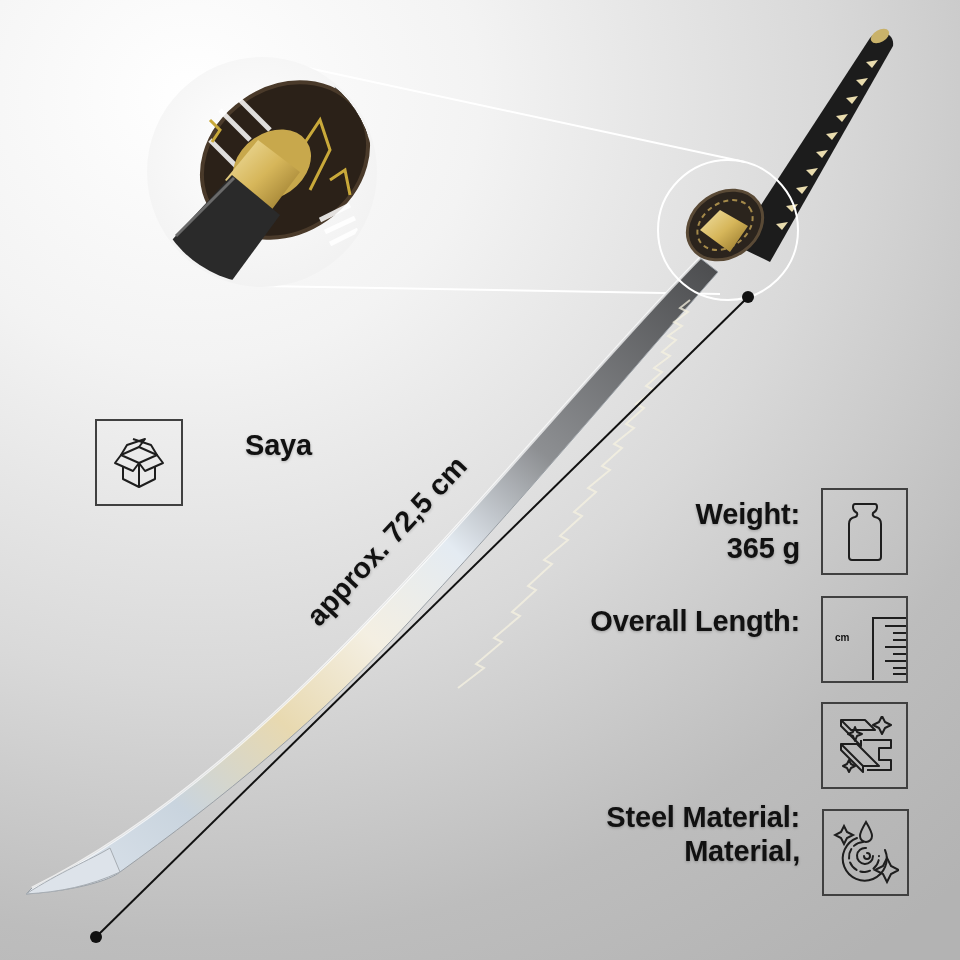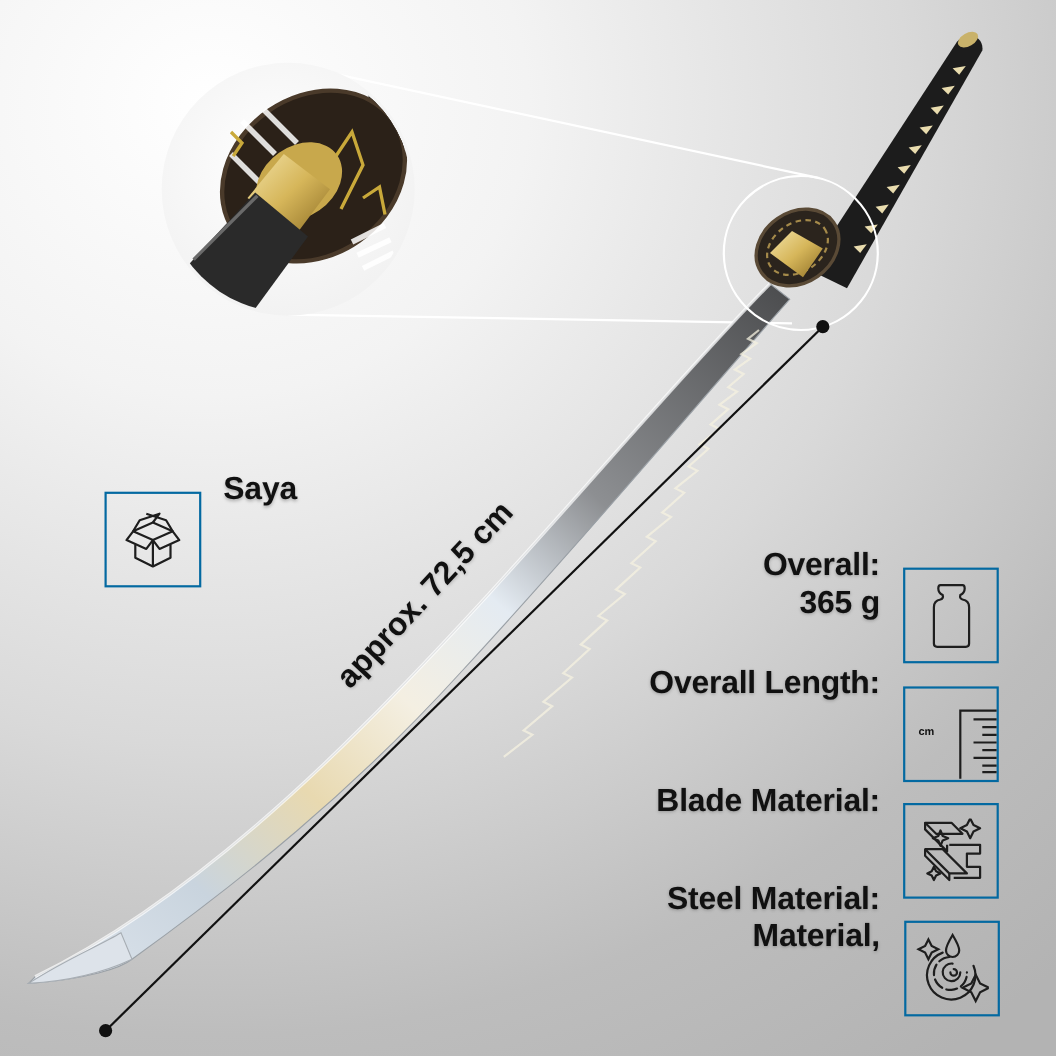--- a/index.html
+++ b/index.html
@@ -4,29 +4,29 @@
 <style>
   html, body { margin: 0; padding: 0; }
   body {
     width: 960px; height: 960px; overflow: hidden; position: relative;
     background: radial-gradient(ellipse 120% 110% at 20% 10%, #ffffff 0%, #f3f3f3 25%, #d9d9d9 55%, #bdbdbd 80%, #b3b3b3 100%);
     font-family: "Liberation Sans", "DejaVu Sans", sans-serif;
     color: #111;
   }
   .layer { position: absolute; left: 0; top: 0; width: 960px; height: 960px; }
   .icon-box {
-    position: absolute; border: 2px solid #0369a1; box-sizing: border-box;
-    display: flex; align-items: center; justify-content: center; margin-top: 28px;
+    position: absolute; border: 2px solid #404040; box-sizing: border-box;
+    display: flex; align-items: center; justify-content: center;
   }
   .txt {
     position: absolute; font-weight: 700; font-size: 29px; line-height: 34px;
     letter-spacing: -0.2px; text-shadow: 0 1px 3px rgba(0,0,0,0.25);
   }
   .txt.right { text-align: right; }
-  .txt div { white-space: nowrap; }
+  .txt div { white-space: nowrap; margin-left: 42px; }
   .dim-label {
     position: absolute; left: 300px; top: 610px; font-weight: 700; font-size: 29px;
     transform: rotate(-47deg); transform-origin: 0 0; white-space: nowrap;
     text-shadow: 0 1px 3px rgba(0,0,0,0.2);
   }
 </style>
 </head>
 <body>
 
 <svg class="layer" viewBox="0 0 960 960" width="960" height="960">
@@ -141,21 +141,21 @@
     <line x1="28" y1="28" x2="28" y2="52"></line>
   </svg>
 </div>
 <div class="txt" style="left:203px; top:428px;">
   <div>Saya</div>
 </div>
 
 <div class="dim-label">approx. 72,5 cm</div>
 
 <div class="txt right" style="right:160px; top:497px;">
-  <div>Overall:</div>
+  <div>Weight:</div>
   <div>365 g</div>
 </div>
 <div class="icon-box" style="left:821px; top:488px; width:87px; height:87px;">
   <svg width="40" height="60" viewBox="0 0 40 60" fill="none" stroke="#1e1e1e" stroke-width="2">
     <path d="M10 2 H30 Q32 2 32 5 Q32 9 28 11 Q27 14 30 15 Q36 16 36 22 V55 Q36 58 33 58 H7 Q4 58 4 55 V22 Q4 16 10 15 Q13 14 12 11 Q8 9 8 5 Q8 2 10 2 Z"></path>
   </svg>
 </div>
 
 <div class="txt right" style="right:160px; top:604px;">
   <div>Overall Length:</div>
@@ -169,21 +169,20 @@
     <line x1="72" y1="44" x2="85" y2="44"></line>
     <line x1="64" y1="51" x2="85" y2="51"></line>
     <line x1="72" y1="58" x2="85" y2="58"></line>
     <line x1="64" y1="65" x2="85" y2="65"></line>
     <line x1="72" y1="72" x2="85" y2="72"></line>
     <line x1="72" y1="78" x2="85" y2="78"></line>
   </svg>
 </div>
 
 <div class="txt right" style="right:160px; top:711px;">
-  <div>Blade Material:</div>
 </div>
 <div class="icon-box" style="left:821px; top:702px; width:87px; height:87px;">
   <svg width="60" height="60" viewBox="0 0 60 60" fill="none" stroke="#1e1e1e" stroke-width="2" stroke-linejoin="round">
     <path d="M6 4 H30 L40 14 H16 Z"></path>
     <path d="M6 4 L6 10 L26 30 L26 24"></path>
     <path d="M6 28 H22 L44 50 H28 Z"></path>
     <path d="M6 28 V34 L28 56 V50"></path>
     <path d="M28 24 H56 V32 H44 V44 H56 V54 H32"></path>
     <path d="M18 16 l2 -5 2 5 5 2 -5 2 -2 5 -2 -5 -5 -2 z"></path>
     <path d="M44 6 l3 -6 3 6 6 3 -6 3 -3 6 -3 -6 -6 -3 z"></path>

